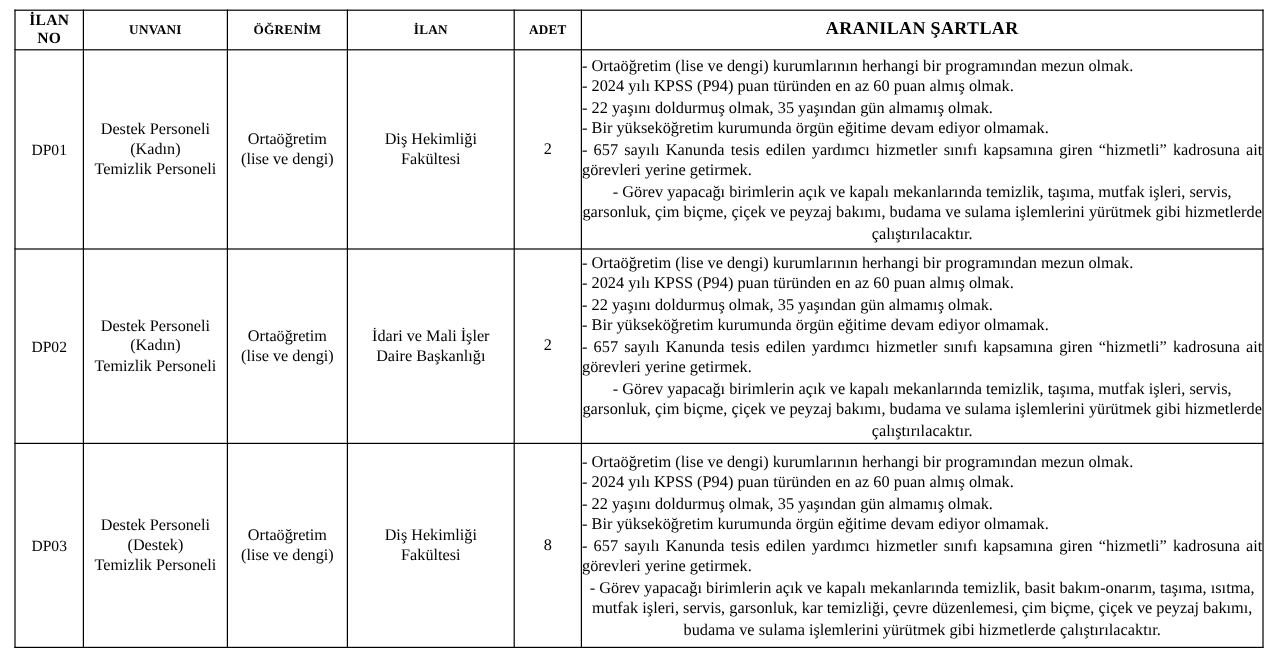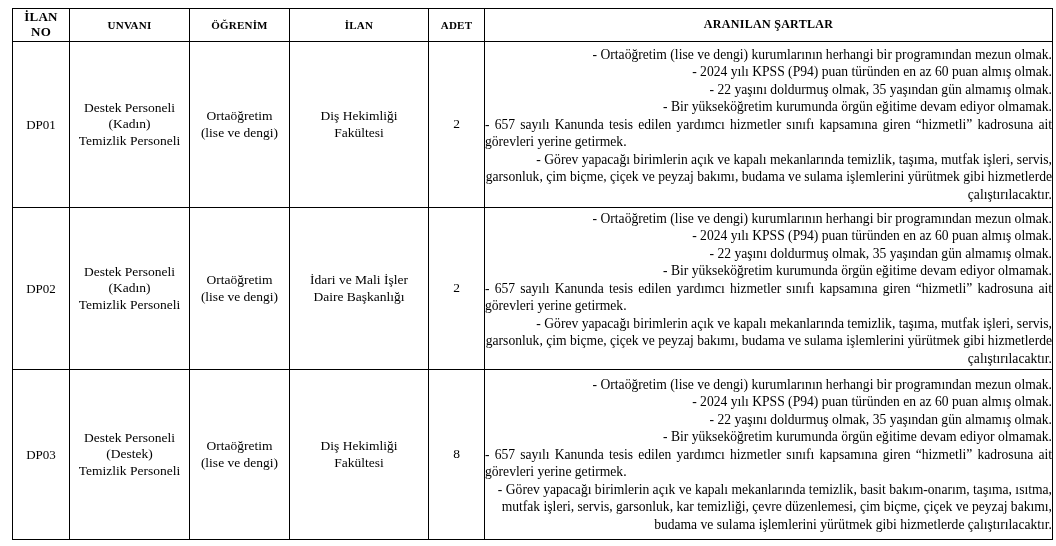--- a/index.html
+++ b/index.html
@@ -53,21 +53,21 @@
     font-size: 11px;
     text-align: center;
     letter-spacing: 0.2px;
     line-height: 1.15;
   }
   thead th.ilan-no-head {
     font-size: 13px;
     line-height: 1.12;
   }
   thead th.sartlar-head {
-    font-size: 12px;
+    font-size: 15px;
     letter-spacing: 0.3px;
   }
 
   
   td.cell-center {
     text-align: center;
     font-size: 13.5px;
     line-height: 1.22;
   }
   td.cell-ilanno {
@@ -84,24 +84,24 @@
     line-height: 1.285;
     padding: 4px 5px 4px 6px;
   }
   .cond-line {
     margin: 0;
     padding: 0;
     text-align: justify;
     text-justify: inter-word;
   }
   .cond-line:last-child {
-    text-align: right;
+    text-align: center;
   }
   .cond-line.nowrap-line {
-    text-align: right;
+    text-align: left;
     white-space: nowrap;
   }
   .multi-name {
     display: block;
   }
 </style>
 </head>
 <body>
 
 <div class="page">

